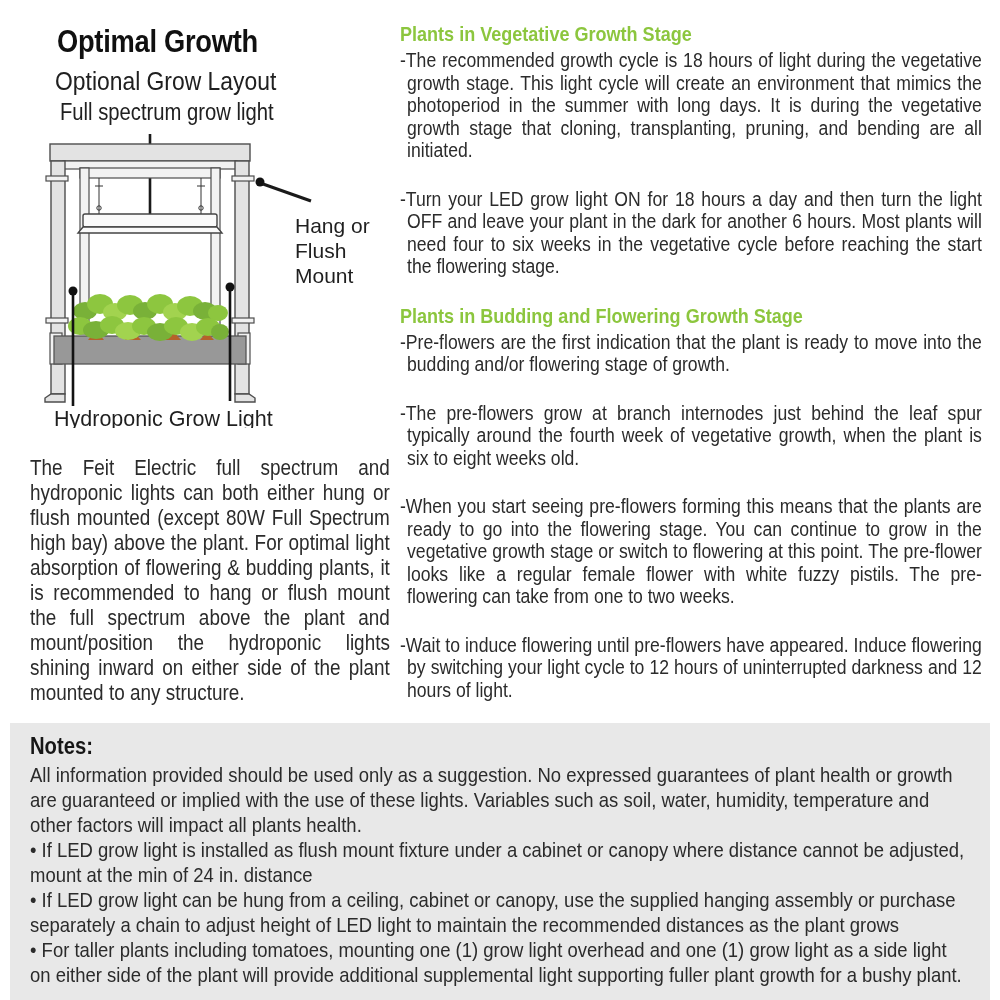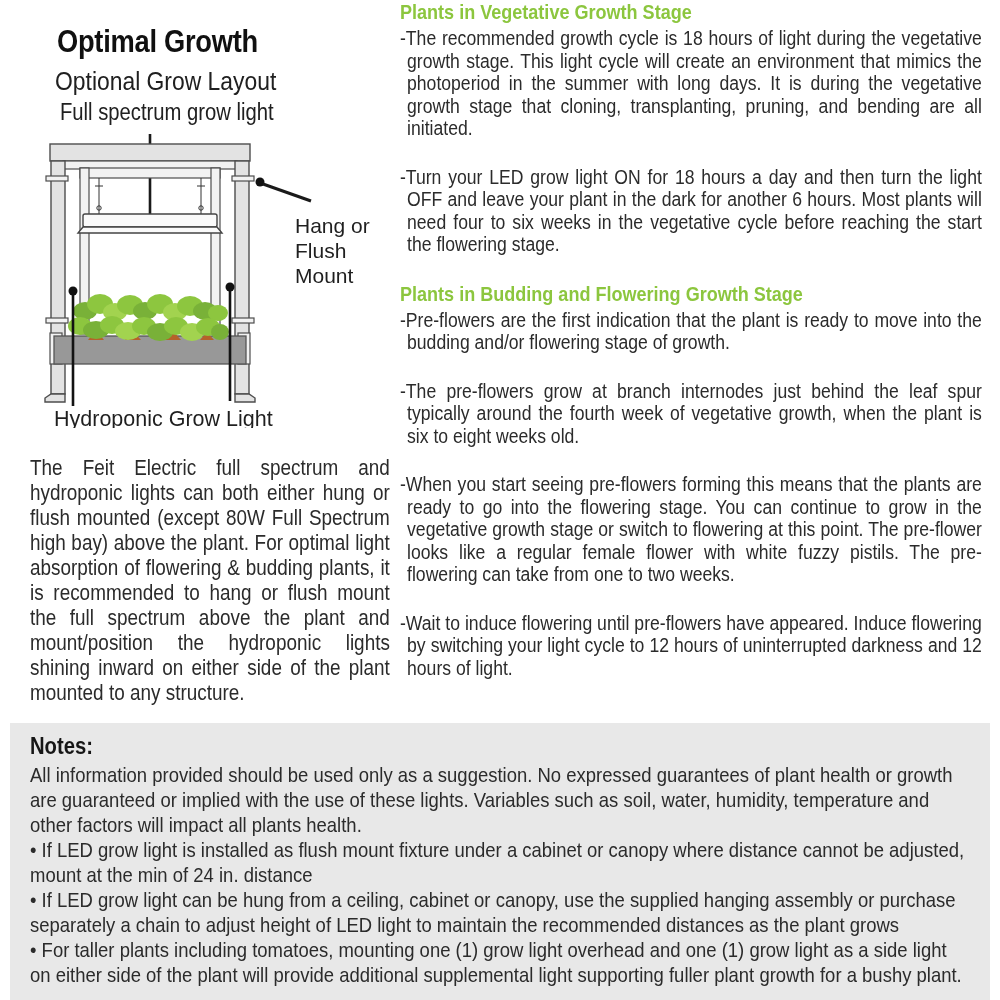--- a/index.html
+++ b/index.html
@@ -6,21 +6,21 @@
   body {
     width:1000px; height:1000px; background:#ffffff; position:relative;
     font-family:"Liberation Sans", sans-serif; color:#2d2d2d;
     overflow:hidden;
   }
   
   .cond   { transform:scaleX(0.88); transform-origin:0 0; }
   .cond-j { transform:scaleX(0.88); transform-origin:0 0; width:113.6%; text-align:justify; }
 
   .left-col  { position:absolute; left:30px; top:24px; width:360px; }
-  .right-col { position:absolute; left:400px; top:0; width:575px; }
+  .right-col { position:absolute; left:400px; top:0; width:575px; padding-top:22px; }
 
   .left-col h1 { font-size:31px; line-height:36px; font-weight:bold; color:#101010;
                  margin:0 0 6px 27px; letter-spacing:-0.3px; }
   .left-col h2 { font-size:26px; line-height:30px; font-weight:400; color:#202020; margin:0 0 2px 25px; }
   .left-col h3 { font-size:23px; line-height:28px; font-weight:400; color:#202020; margin:0 0 0 30px; }
   .diagram { display:block; margin-top:2px; }
   .svg-label { font-size:21px; fill:#1f1f1f; font-family:"Liberation Sans", sans-serif; }
   .frame-part  { fill:#e3e3e3; stroke:#4d4d4d; stroke-width:1.4; }
   .frame-inner { fill:#f2f2f2; stroke:#4d4d4d; stroke-width:1.2; }
   .fixture     { fill:#fafafa; stroke:#444444; stroke-width:1.4; }

